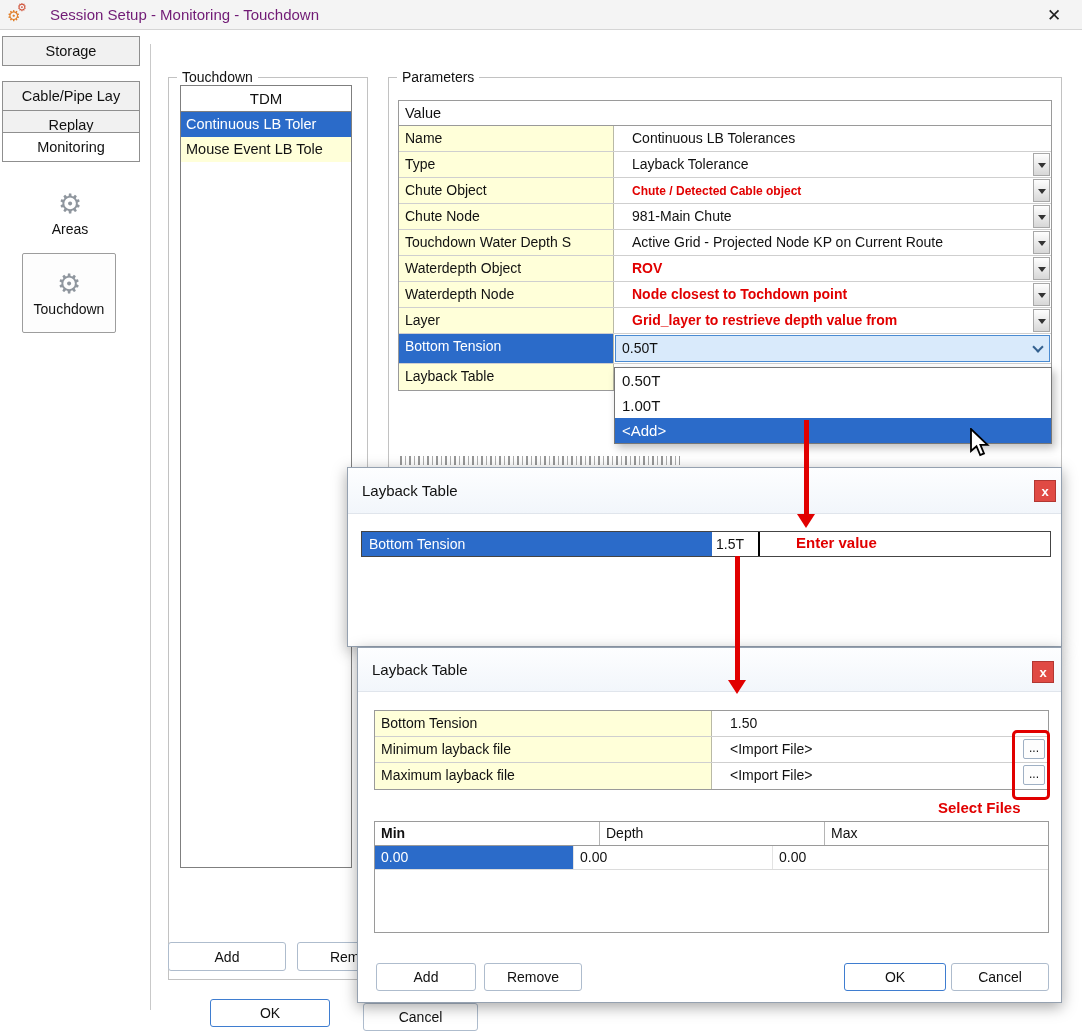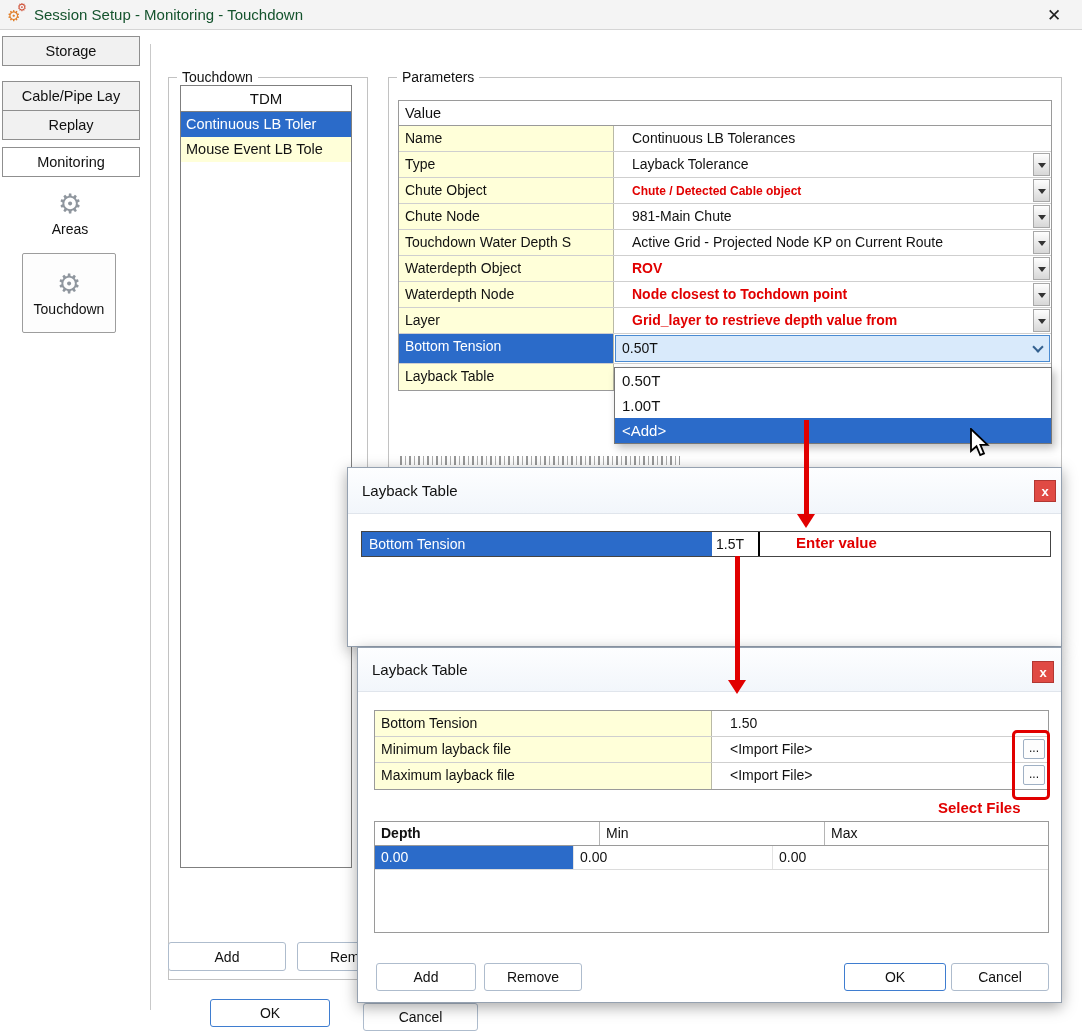--- a/index.html
+++ b/index.html
@@ -1,20 +1,20 @@
 <!DOCTYPE html>
 <html style="--sel-blue: #2b6bc9; --annot-red: #e10000; --cream: #ffffd9;"><head>
 <meta charset="utf-8">
 <style>
   *{box-sizing:border-box;margin:0;padding:0}
   :root{--sel-blue:#2b6bc9;--annot-red:#e10000;--cream:#ffffd9}
   body{font-family:"Liberation Sans",sans-serif;background:#e8e8e8}
   .win{position:relative;width:1082px;height:1034px;background:#fff;overflow:hidden;font-size:14px;color:#111}
   .titlebar{position:absolute;left:0;top:0;width:1082px;height:30px;background:#f4f4f4;border-bottom:1px solid #d5d5d5;display:flex;align-items:center}
-  .title-text{margin-left:34px;font-size:15px;color:#14532d}
+  .title-text{margin-left:50px;font-size:15px;color:#701a75}
   .gears{position:absolute;left:7px;top:2px;width:26px;height:26px}
   .gear-a{position:absolute;left:0;top:6px;font-size:15px;color:#e07f2a;line-height:1}
   .gear-b{position:absolute;left:10px;top:0;font-size:11px;color:#cf4f35;line-height:1}
   .win-close{position:absolute;right:10px;top:0;width:36px;height:30px;display:flex;align-items:center;justify-content:center;font-size:17px;color:#222;cursor:pointer}
   .tab{position:absolute;left:2px;width:138px;height:30px;background:#f1f1f1;border:1px solid #8f8f8f;display:flex;align-items:center;justify-content:center;font-size:14.5px}
   .tab.sel{background:#fff}
   .tool{position:absolute;display:flex;flex-direction:column;align-items:center;justify-content:center;cursor:pointer}
   .tool .g{font-size:27px;color:#8f969e;line-height:1.15}
   .tool.boxed{border:1px solid #9d9d9d;border-radius:2px;background:#fdfdfd}
   .vline{position:absolute;background:#c9c9c9}
@@ -85,21 +85,21 @@
       <span class="gear-a">⚙</span>
       <span class="gear-b">⚙</span>
     </span>
     <span class="title-text">Session Setup - Monitoring -  Touchdown</span>
     <span class="win-close">✕</span>
   </div>
 
   <div class="tab" style="top:36px">Storage</div>
   <div class="tab" style="top:81px">Cable/Pipe Lay</div>
   <div class="tab" style="top:110px">Replay</div>
-  <div class="tab sel" style="top:147px">Monitoring</div>
+  <div class="tab sel" style="top:132px">Monitoring</div>
 
   <div class="tool" style="left:26px;top:183px;width:88px;height:60px">
     <span class="g">⚙</span>
     <span>Areas</span>
   </div>
   <div class="tool boxed" style="left:22px;top:253px;width:94px;height:80px">
     <span class="g">⚙</span>
     <span>Touchdown</span>
   </div>
 
@@ -269,22 +269,22 @@
         <div class="pt-p">Maximum layback file</div>
         <div class="pt-v">
           <span>&lt;Import File&gt;</span>
           <span class="browse">...</span>
         </div>
       </div>
     </div>
 
     <div class="grid" style="left:16px;top:173px;width:675px;height:112px">
       <div class="g-head">
+        <div>Min</div>
         <div>Depth</div>
-        <div>Min</div>
         <div>Max</div>
       </div>
       <div class="g-row">
         <div class="sel">0.00</div>
         <div>0.00</div>
         <div>0.00</div>
       </div>
     </div>
 
     <div class="btn" style="left:18px;top:315px;width:100px;height:28px">Add</div>

